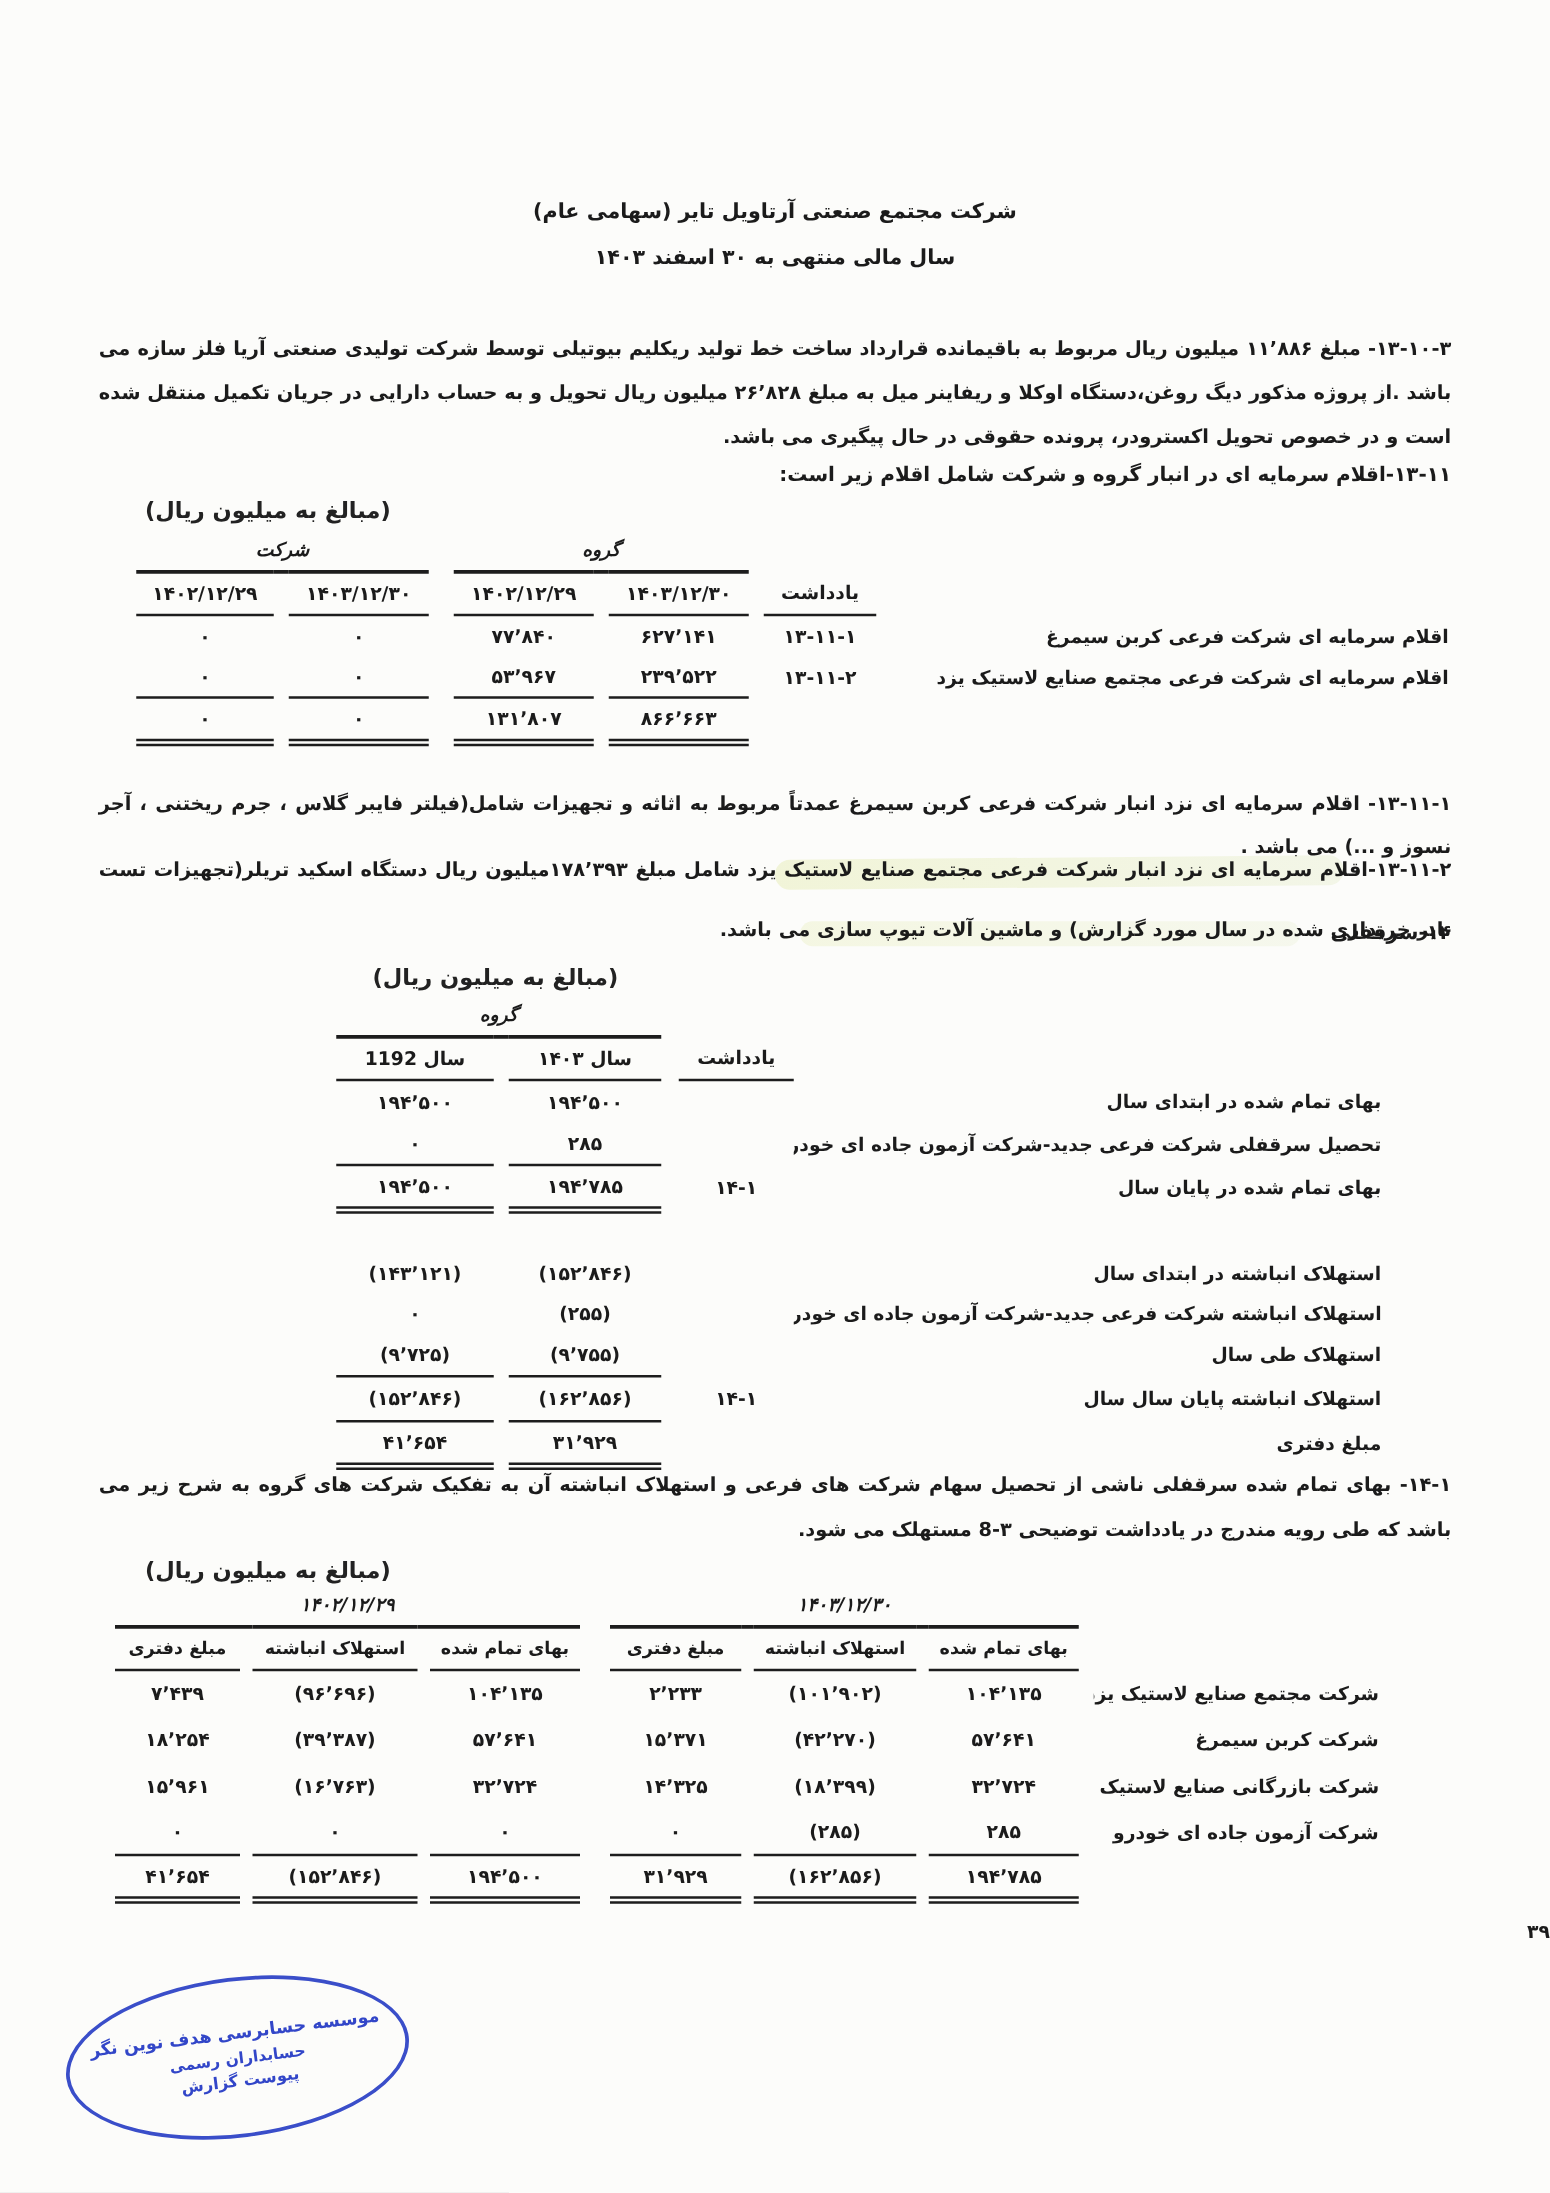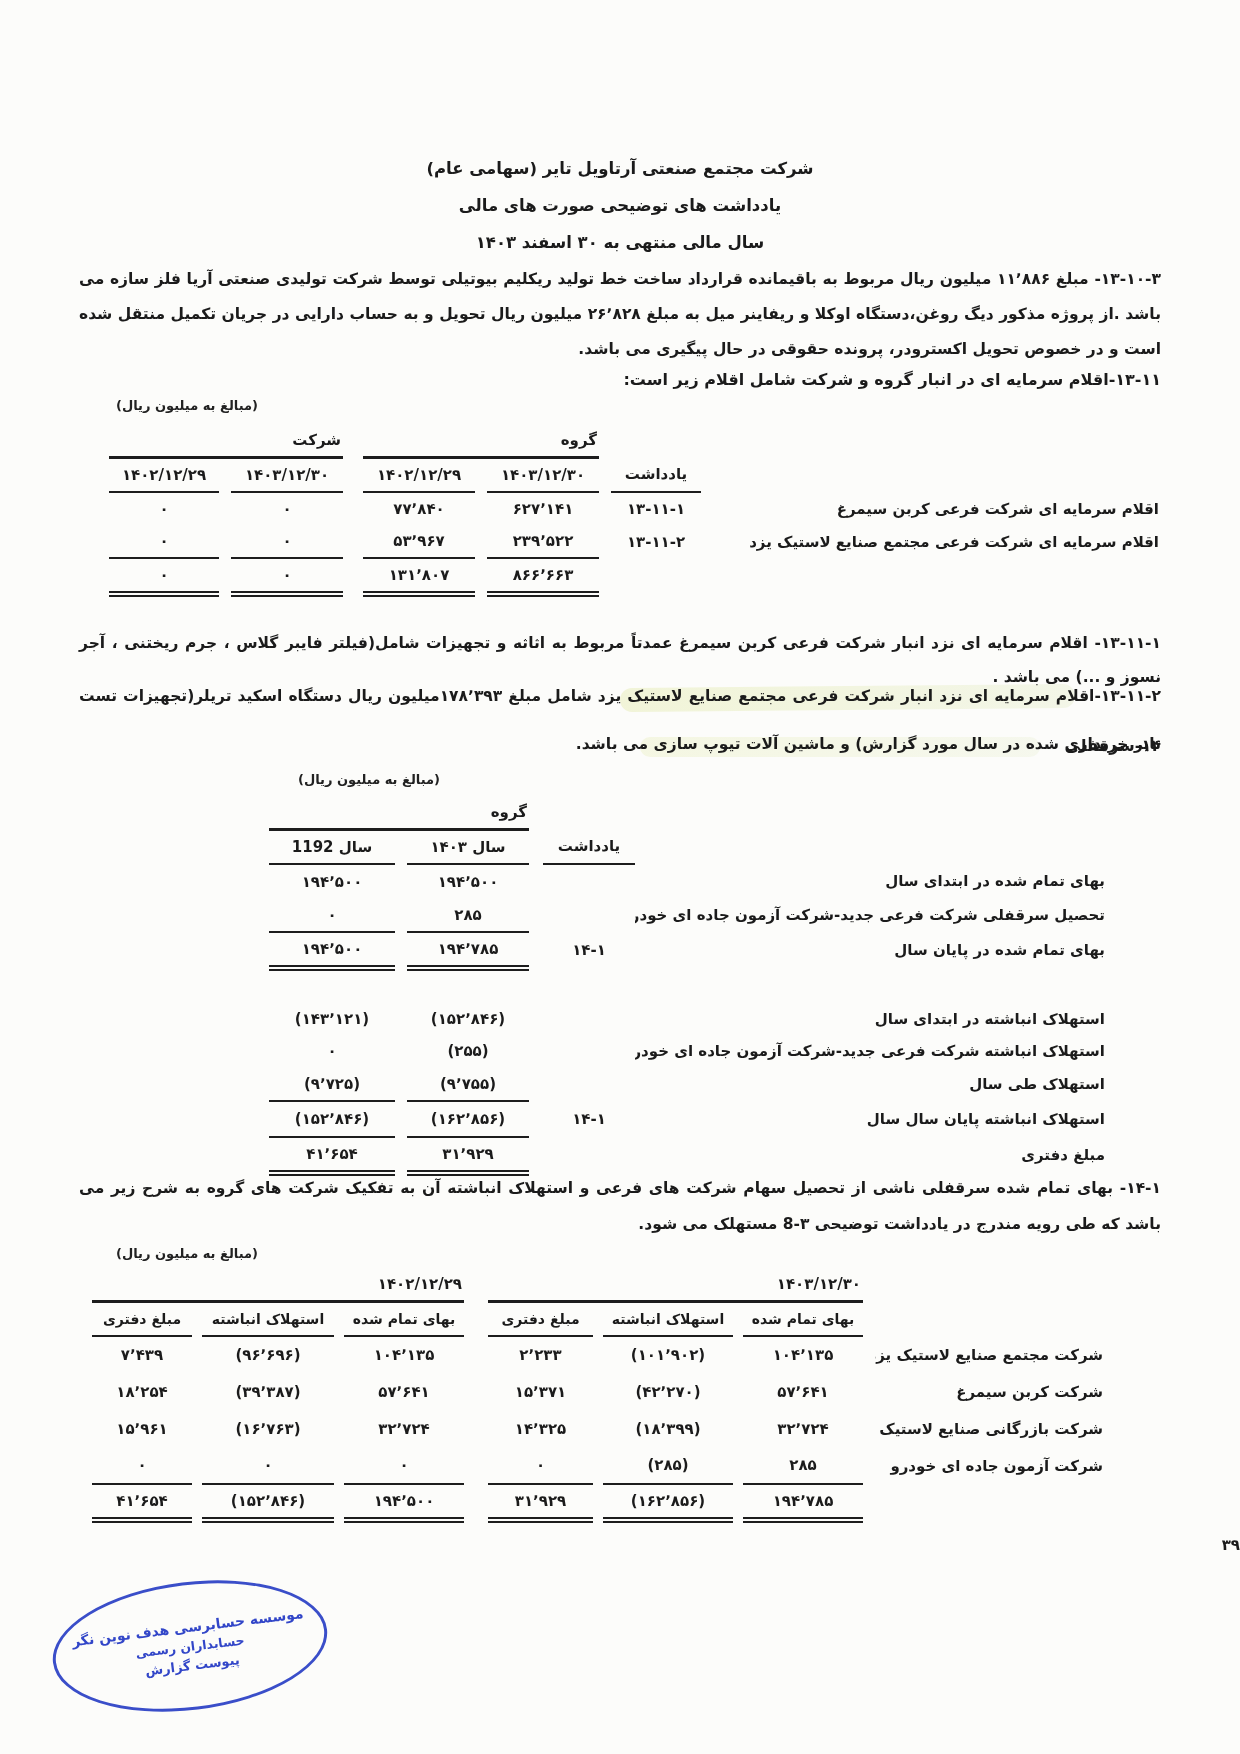--- a/index.html
+++ b/index.html
@@ -10,26 +10,26 @@
     background:#fcfcfa;
     font-family:"DejaVu Sans","Liberation Sans",sans-serif;
     color:#1b1b1b;
     direction:rtl;
     overflow:hidden;
   }
   .abs{position:absolute;}
   .doc-header{top:150px;left:0;right:0;text-align:center;font-weight:700;font-size:16.5px;line-height:37px;}
   .para{right:79px;width:1082px;text-align:justify;font-size:15.5px;font-weight:600;line-height:35px;}
   .sec-heading{right:79px;font-size:16px;font-weight:700;}
-  .unit-note{font-size:13px;font-weight:600;color:#222;}
+  .unit-note{font-size:18px;font-weight:600;color:#222;}
   table.t{border-collapse:collapse;table-layout:fixed;}
   table.t td{padding:0 2px;vertical-align:middle;white-space:nowrap;font-size:15px;height:32px;}
   td.num{text-align:center;font-weight:700;}
   td.lbl{text-align:right;font-weight:600;overflow:hidden;}
-  td.grp{font-weight:700;font-size:16px;}
+  td.grp{text-align:center;font-weight:700;font-size:16px;font-style:italic;}
   td.note-h{text-align:center;font-weight:700;}
   .hline{border-bottom:3px solid #1d1d1d;}
   .u1{border-bottom:2px solid #1d1d1d;}
   .dbl{border-bottom:6px double #1d1d1d;}
   .page-number{top:1536px;left:0;right:0;text-align:right;font-size:15px;font-weight:700;}
   .stamp{
     top:1582px;left:52px;width:270px;height:122px;
     border:3px solid #3a4ec9;border-radius:50%;
     transform:rotate(-7deg);
     display:flex;flex-direction:column;align-items:center;justify-content:center;
@@ -43,21 +43,20 @@
 </head>
 <body>
 
 <div class="page">
 
   <div class="abs smudge" style="top:686px;left:620px;width:455px;height:24px;transform:rotate(-0.5deg);"></div>
   <div class="abs smudge" style="top:737px;left:640px;width:400px;height:20px;opacity:.7;"></div>
 
   <div class="abs doc-header">
     <div>شرکت مجتمع صنعتی آرتاویل تایر  (سهامی عام)</div>
-    <div>یادداشت های توضیحی صورت های مالی</div>
     <div>سال مالی منتهی به ۳۰ اسفند ۱۴۰۳</div>
   </div>
 
   <div class="abs para" style="top:262px;">۱۳-۱۰-۳- مبلغ ۱۱٬۸۸۶ میلیون ریال مربوط به باقیمانده قرارداد ساخت خط تولید ریکلیم بیوتیلی توسط شرکت تولیدی صنعتی آریا فلز سازه می باشد .از پروژه مذکور دیگ روغن،دستگاه اوکلا و ریفاینر میل به مبلغ ۲۶٬۸۲۸ میلیون ریال تحویل و به حساب دارایی در جریان تکمیل منتقل شده است و در خصوص تحویل اکسترودر، پرونده حقوقی در حال پیگیری می باشد.</div>
 
   <div class="abs sec-heading" style="top:370px;">۱۳-۱۱-اقلام سرمایه ای در انبار گروه و شرکت شامل اقلام زیر است:</div>
 
   <div class="abs unit-note" style="top:398px;left:116px;">(مبالغ به میلیون ریال)</div>
 
   <table class="t abs" style="top:424px;right:79px;width:1050px;" dir="rtl">

